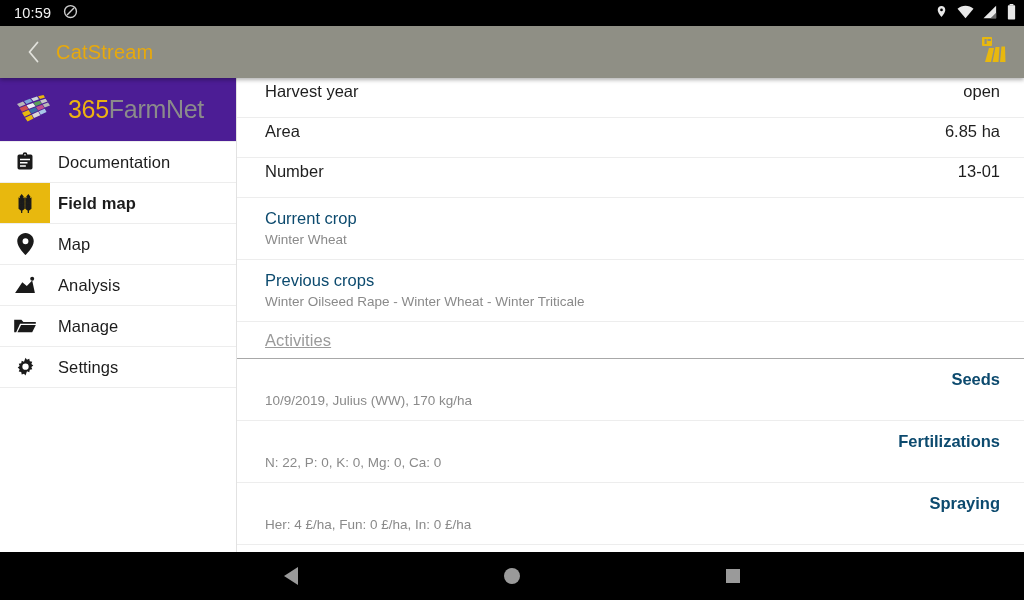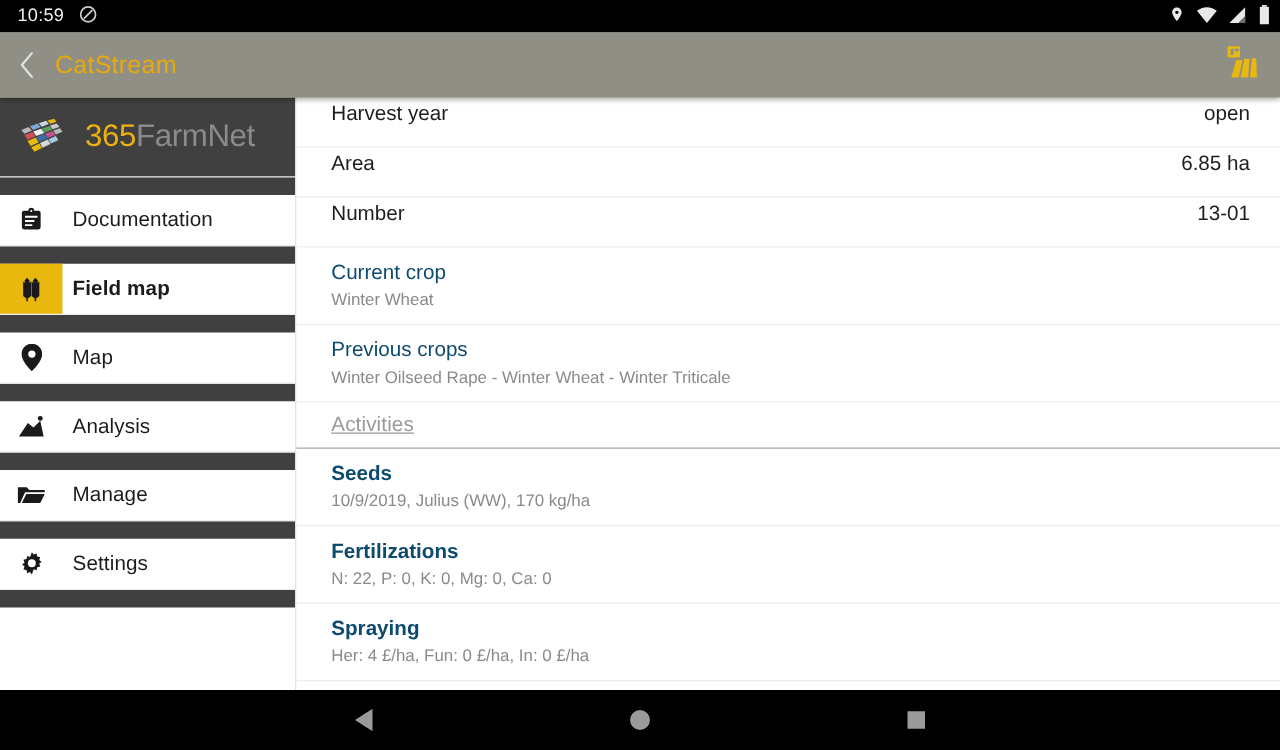--- a/index.html
+++ b/index.html
@@ -45,21 +45,21 @@
   }
   .sb-ico { display: block; }
 
   
   .appbar {
     height: 52px;
     flex: 0 0 52px;
     background: #8f8f85;
     display: flex;
     align-items: center;
-    padding: 0 14px 0 6px;
+    padding: 0 14px 0 18px;
     position: relative;
     z-index: 5;
     box-shadow: 0 2px 4px rgba(0,0,0,.30);
   }
   .back-btn {
     width: 30px; height: 40px;
     display: flex; align-items: center; justify-content: center;
     color: #e2e2dc;
   }
   .back-btn svg { display:block; }
@@ -81,25 +81,24 @@
     display: flex;
     min-height: 0;
     background: #fff;
     position: relative;
   }
 
   
   .sidebar {
     width: 236px;
     flex: 0 0 236px;
-    background: #404040;
+    background: #4c1d95;
     border-right: 1px solid #e2e2e2;
     display: flex;
     flex-direction: column;
-    gap: 14px;
   }
   .brand {
     height: 63px;
     display: flex;
     align-items: center;
     padding-left: 14px;
     border-bottom: 1px solid #ededed;
     flex: 0 0 63px;
   }
   .brand-mark { width: 50px; height: 34px; flex: 0 0 50px; }
@@ -166,21 +165,21 @@
   .row-2line {
     padding: 9px 24px 10px 28px;
     border-bottom: 1px solid #ededed;
     box-sizing: border-box;
   }
   .row-title {
     font-size: 16.5px;
     color: #0c4a6e;
     line-height: 22px;
   }
-  .row-title.bold { font-weight: bold; }
+  .row-title.bold { font-weight: bold; text-align: right; }
   .row-sub {
     font-size: 13.5px;
     color: #8a8a8a;
     line-height: 19px;
     margin-top: 1px;
   }
   .section-head {
     padding: 9px 24px 8px 28px;
     border-bottom: 1px solid #a8a8a8;
     box-sizing: border-box;

